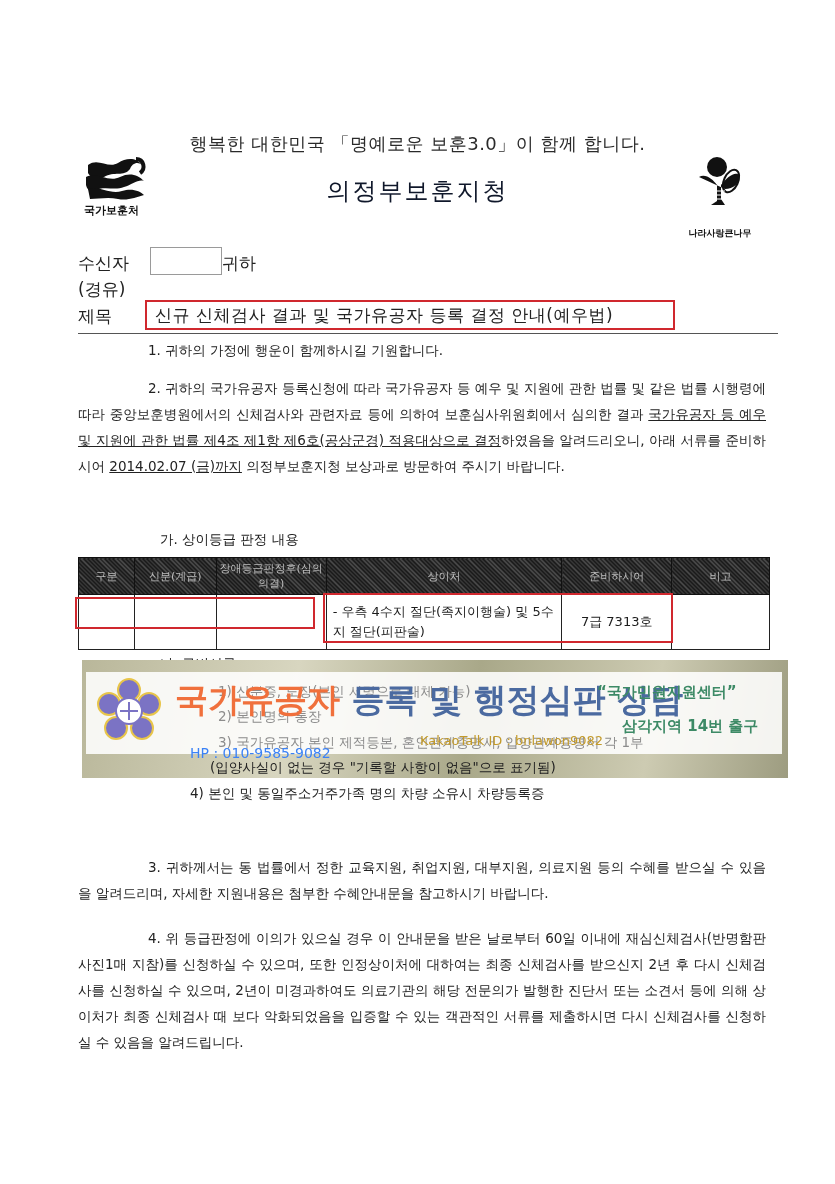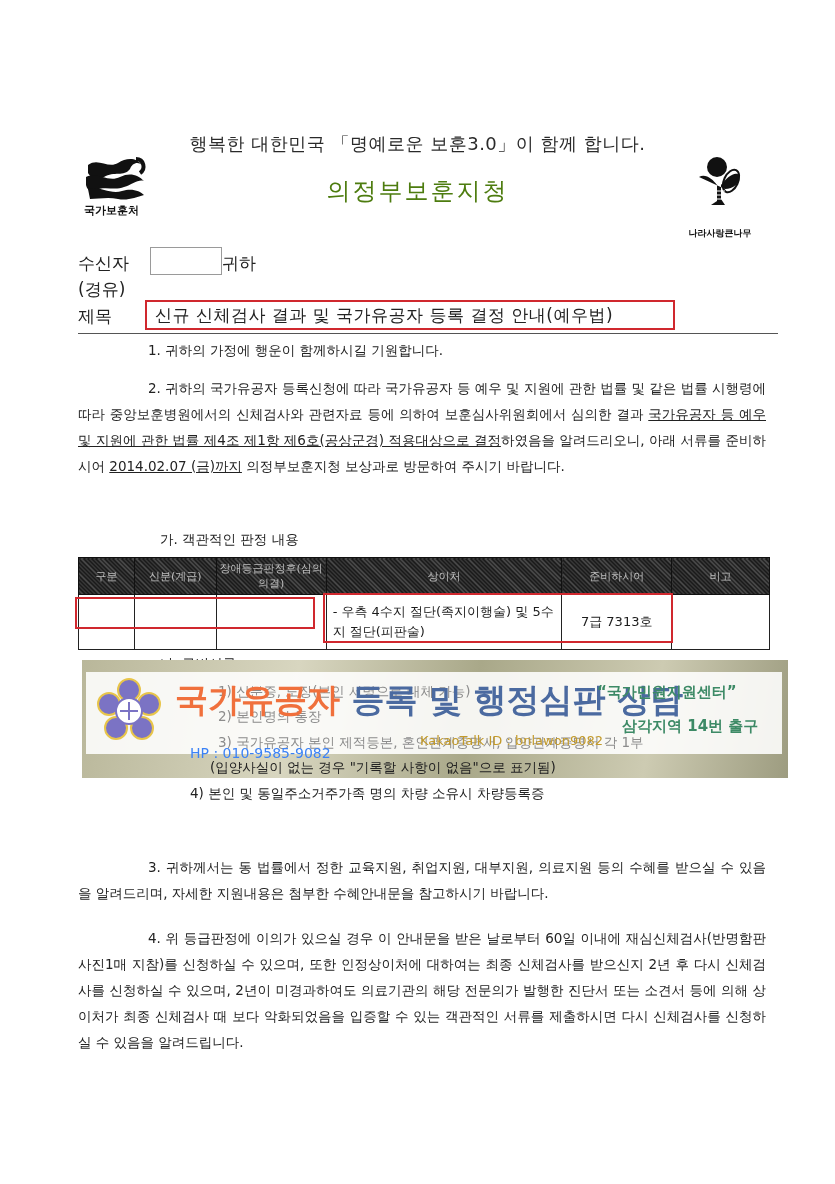--- a/index.html
+++ b/index.html
@@ -2,21 +2,21 @@
 <html><head>
 <meta charset="utf-8">
 <style>
   html, body { margin:0; padding:0; }
   body {
     width:835px; height:1184px; background:#ffffff; position:relative; overflow:hidden;
     font-family:"DejaVu Sans", sans-serif; color:#1c1c1c;
   }
   .abs { position:absolute; }
   .slogan { left:0; width:835px; top:132px; text-align:center; font-size:18px; color:#2a2a2a; letter-spacing:0.5px; }
-  .org-title { left:0; width:835px; top:175px; text-align:center; font-size:24px; color:#4d7c0f; letter-spacing:2px; }
+  .org-title { left:0; width:835px; top:175px; text-align:center; font-size:24px; color:#0f172a; letter-spacing:2px; }
   .logo-left { left:84px; top:155px; width:80px; }
   .logo-left svg { display:block; }
   .logo-left-label { font-size:11px; font-weight:bold; margin-top:2px; color:#111;font-family:Liberation Serif, serif; }
   .logo-right { left:672px; top:155px; width:96px; text-align:center; }
   .logo-right-label { font-size:9px; font-weight:bold; color:#111; margin-top:16px; }
 
   .label { font-size:17px; color:#222; }
   .recipient-box { left:150px; top:247px; width:70px; height:26px; border:1px solid #9a9a9a; }
   .subject-box { left:145px; top:300px; width:530px; height:30px; border:2px solid #d0282e; box-sizing:border-box; }
   .subject-text { left:155px; top:304px; font-size:17px; letter-spacing:0.5px; color:#222; }
@@ -83,21 +83,21 @@
 <div class="abs label" style="left:78px; top:278px;">(경유)</div>
 <div class="abs label" style="left:78px; top:305px;">제목</div>
 <div class="abs subject-box"></div>
 <div class="abs subject-text">신규 신체검사 결과 및 국가유공자 등록 결정 안내(예우법)</div>
 <div class="abs rule"></div>
 
 <div class="abs para" style="top:337px; left:148px; width:620px;">1. 귀하의 가정에 행운이 함께하시길 기원합니다.</div>
 
 <div class="abs para" style="top:375px;"><span class="indent"></span><span>2. 귀하의 국가유공자 등록신청에 따라 국가유공자 등 예우 및 지원에 관한 법률 및 같은 법률 시행령에 따라 중앙보훈병원에서의 신체검사와 관련자료 등에 의하여 보훈심사위원회에서 심의한 결과 </span><span class="u">국가유공자 등 예우 및 지원에 관한 법률 제4조 제1항 제6호(공상군경) 적용대상으로 결정</span><span>하였음을 알려드리오니, 아래 서류를 준비하시어 </span><span class="u">2014.02.07 (금)까지</span><span> 의정부보훈지청 보상과로 방문하여 주시기 바랍니다.</span></div>
 
-<div class="abs para" style="top:526px; left:160px; width:500px;">가. 객관적인 판정 내용</div>
+<div class="abs para" style="top:526px; left:160px; width:500px;">가. 상이등급 판정 내용</div>
 
 <table class="grade">
   <colgroup>
     <col style="width:56px">
       <col style="width:82px">
       <col style="width:110px">
       <col style="width:236px">
       <col style="width:110px">
       <col style="width:98px">
   </colgroup>

